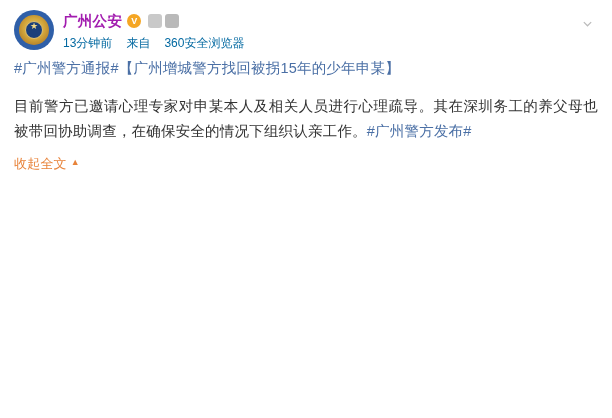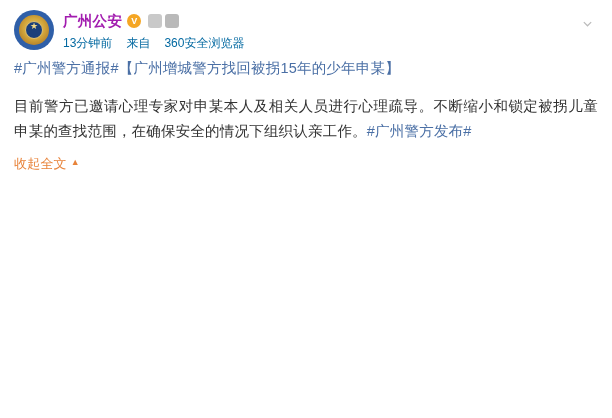--- a/index.html
+++ b/index.html
@@ -210,21 +210,21 @@
   </div>
 
   <div class="content">
 
     <div class="title-line">
       <span class="topic">#广州警方通报#</span><span class="topic">【广州增城警方找回被拐15年的少年申某】</span>
     </div>
 
 
 
-    <p class="para gap"><span>目前警方已邀请心理专家对申某本人及相关人员进行心理疏导。不断缩小和锁定被拐儿童申某的查找范围，在确保安全的情况下组织认亲工作。</span><span class="topic">#广州警方发布#</span></p>
+    <p class="para gap"><span>目前警方已邀请心理专家对申某本人及相关人员进行心理疏导。其在深圳务工的养父母也被带回协助调查，在确保安全的情况下组织认亲工作。</span><span class="topic">#广州警方发布#</span></p>
 
     <div class="footer">
       <span>收起全文</span>
       <span class="caret">▲</span>
     </div>
 
   </div>
 </div>
 
 </body></html>

